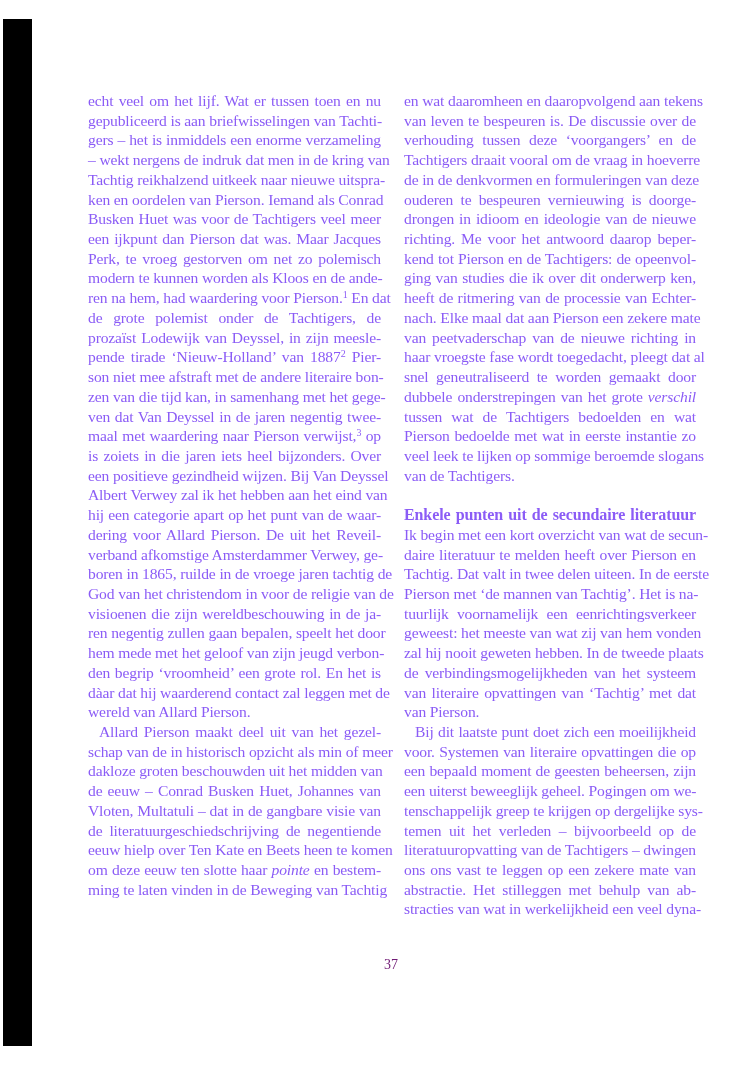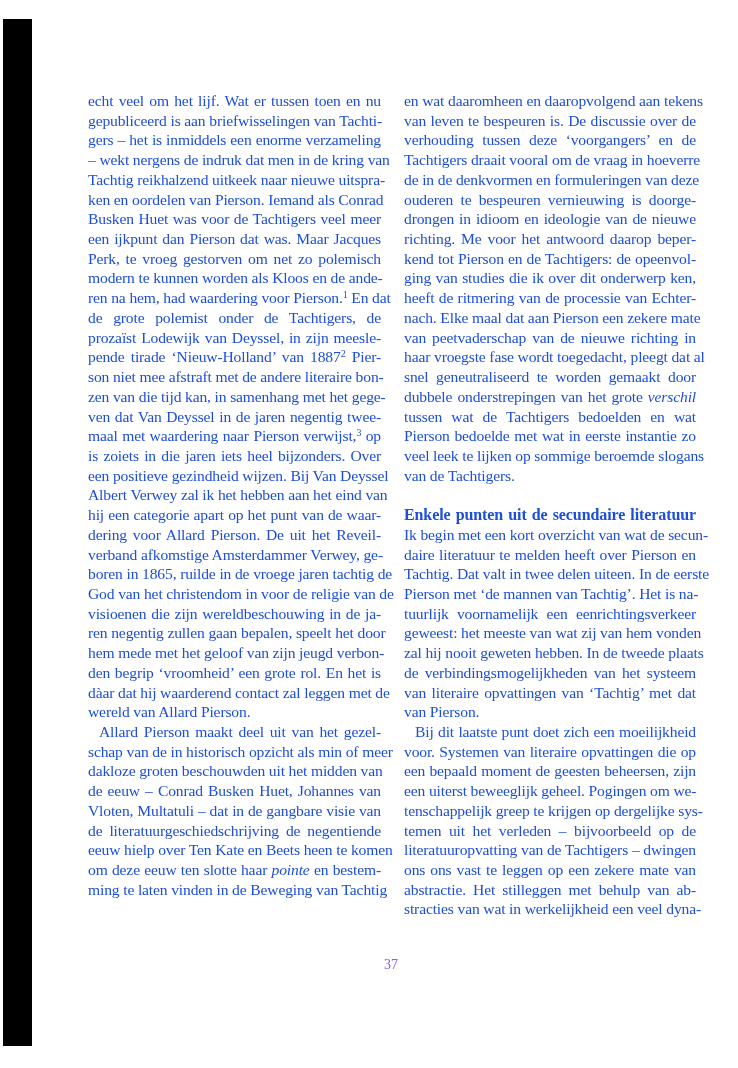--- a/index.html
+++ b/index.html
@@ -1,28 +1,28 @@
 <!DOCTYPE html>
 <html><head>
 <meta charset="utf-8">
 <style>
   html, body { margin: 0; padding: 0; background: #ffffff; }
   body { width: 738px; height: 1068px; position: relative; overflow: hidden; }
   .binding-bar { position: absolute; left: 3px; top: 19px; width: 29px; height: 1027px; background: #000; }
-  .col { position: absolute; top: 91px; font-family: "Liberation Serif", serif; font-size: 15.6px; color: #1d4ed8; }
+  .col { position: absolute; top: 91px; font-family: "Liberation Serif", serif; font-size: 15.6px; color: #8b5cf6; }
   .col-left { left: 88px; width: 293px; }
   .col-right { left: 404px; width: 292px; }
   .line { height: 19.72px; line-height: 19.72px; white-space: nowrap; text-align: justify; text-align-last: justify; letter-spacing: -0.15px; }
   .line.last { text-align-last: left; }
   .line.indent { text-indent: 11px; }
   .gap { height: 19.72px; }
   .heading { font-weight: bold; font-size: 16px; height: 19.72px; line-height: 19.72px; white-space: nowrap; text-align: justify; text-align-last: justify; letter-spacing: -0.1px; }
   .sup { font-size: 10px; vertical-align: 5px; line-height: 0; }
   .ital { font-style: italic; }
-  .page-number { position: absolute; top: 957px; left: 384px; font-family: "Liberation Serif", serif; font-size: 14px; color: #8b5cf6; }
+  .page-number { position: absolute; top: 957px; left: 384px; font-family: "Liberation Serif", serif; font-size: 14px; color: #701a75; }
 </style>
 </head>
 <body>
 
 <div class="binding-bar"></div>
 
 <div class="col col-left">
   <div class="line">echt veel om het lijf. Wat er tussen toen en nu</div>
   <div class="line">gepubliceerd is aan briefwisselingen van Tachti-</div>
   <div class="line">gers – het is inmiddels een enorme verzameling</div>

